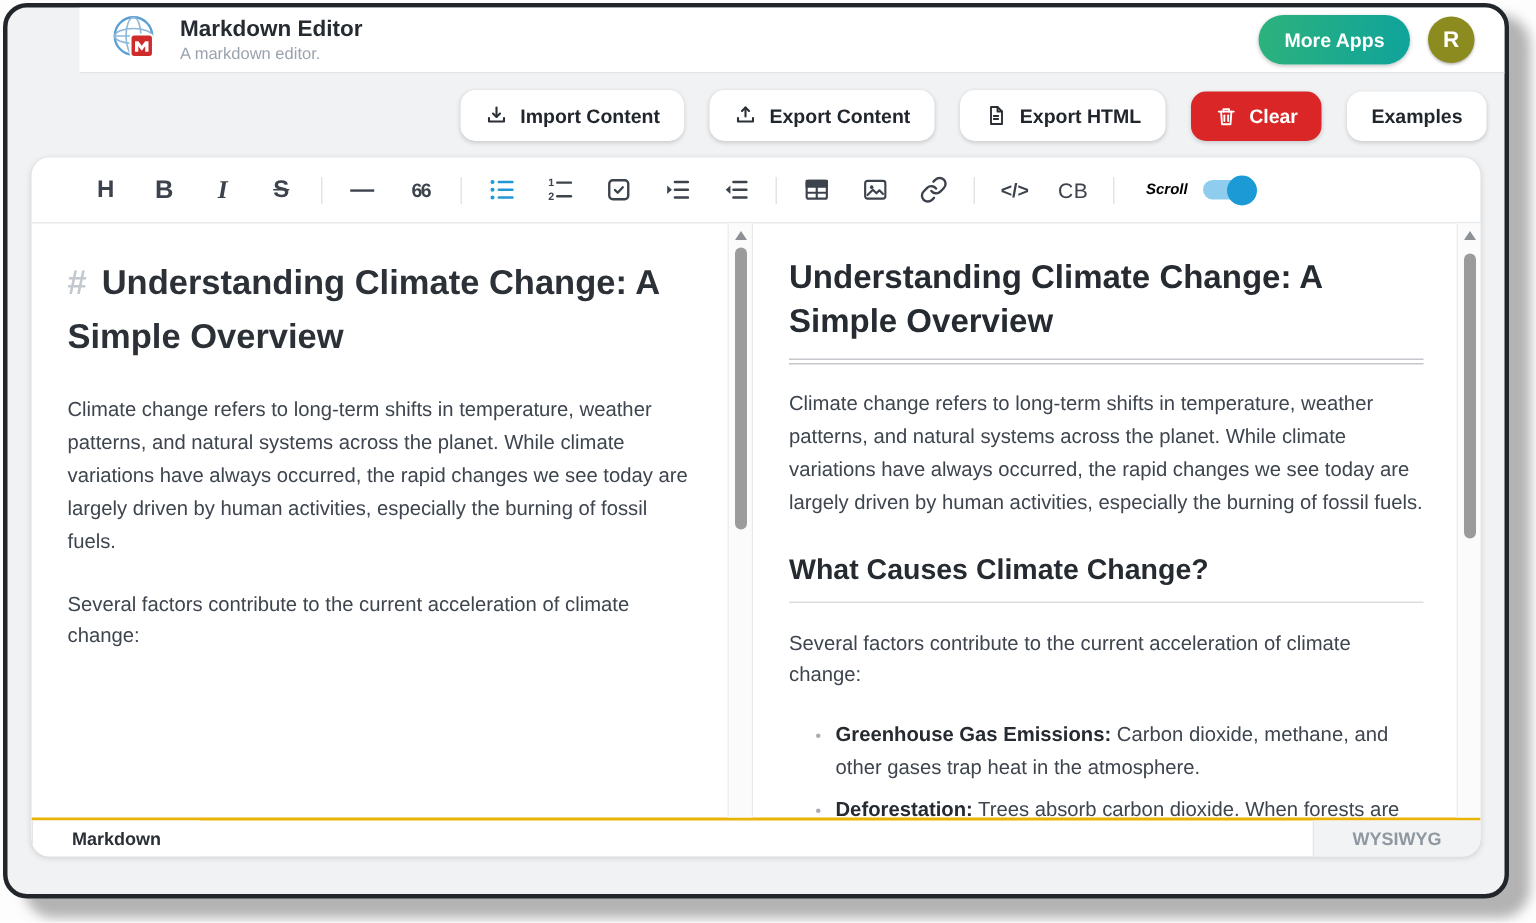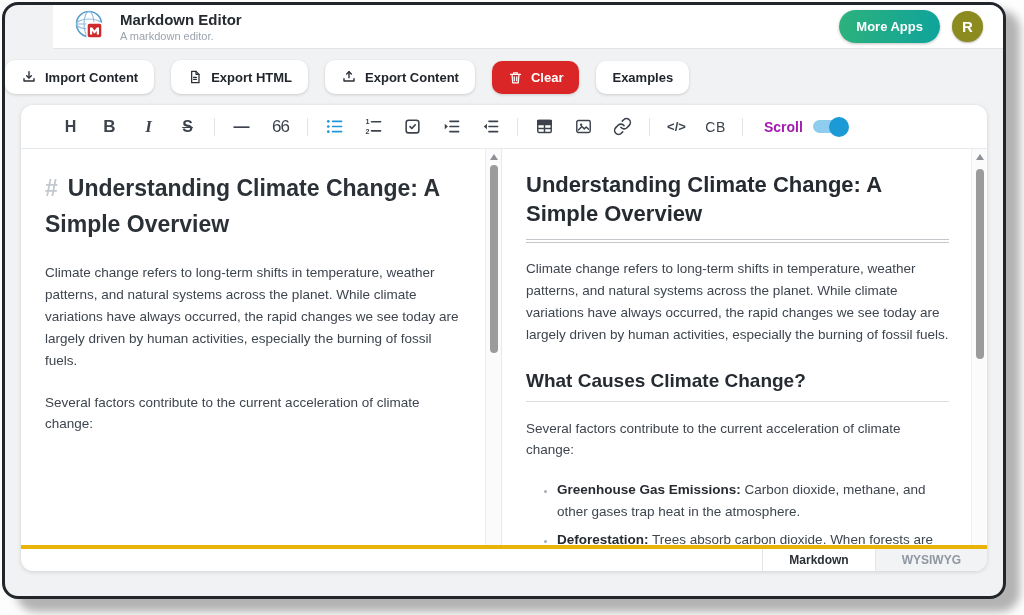--- a/index.html
+++ b/index.html
@@ -22,21 +22,21 @@
   .hdr-sub { font-size:11px; color:#9aa3ad; margin-top:1px; }
   .hdr-spacer { flex:1; }
   .more-apps { border:none; cursor:pointer; padding:9px 17px; border-radius:999px;
     background:linear-gradient(95deg,#2db27c,#0fa39b); color:#fff; font-weight:700; font-size:13px;
     font-family:inherit; box-shadow:0 1px 3px rgba(0,0,0,.25); }
   .avatar { width:31px; height:31px; border-radius:50%; background:#8c8b1f; color:#fff;
     font-weight:700; font-size:15px; display:flex; align-items:center; justify-content:center;
     margin-left:12px; cursor:pointer; box-shadow:0 1px 2px rgba(0,0,0,.3); }
 
   
-  .actionbar { height:56px; flex:0 0 56px; display:flex; align-items:center;
+  .actionbar { height:56px; flex:0 0 56px; display:flex; justify-content:flex-end; align-items:center;
     gap:17px; padding-right:12px; }
   .abtn { border:none; cursor:pointer; display:flex; align-items:center; gap:8px;
     background:#fff; border-radius:10px; padding:9px 16px; font-family:inherit;
     font-size:13px; font-weight:700; color:#21262c; box-shadow:0 1px 3px rgba(0,0,0,.16); }
   .abtn svg { stroke:#2a2f36; }
   .abtn.danger { background:#da2626; color:#fff; }
   .abtn.danger svg { stroke:#fff; }
 
   
   .card { margin:0 16px; height:466px; flex:0 0 466px; background:#fff; border-radius:12px;
@@ -47,25 +47,25 @@
   .ti { width:39px; height:30px; display:flex; align-items:center; justify-content:center;
     color:#3c434d; font-size:16px; font-weight:600; cursor:pointer; border:none; background:none;
     font-family:inherit; }
   .ti svg { stroke:#3c434d; }
   .ti.blue svg { stroke:#2097d6; }
   .ti.blue svg .fillb { fill:#2097d6; }
   .tdiv { width:1px; height:18px; background:#e2e4e8; margin:0 7px; }
   .ti.b-bold { font-weight:800; font-size:17px; }
   .ti.b-italic { font-style:italic; font-family:"Liberation Serif", serif; font-size:17px; }
   .ti.b-strike { text-decoration:line-through; }
-  .ti.b-quote { font-weight:400; font-size:17px; letter-spacing:-1px; }
+  .ti.b-quote { font-weight:700; font-size:13px; letter-spacing:-1px; }
   .ti.b-code { font-size:13px; font-weight:700; }
   .ti.b-cb { font-size:14px; font-weight:400; letter-spacing:.5px;text-align:right; }
   .scroll-wrap { display:flex; align-items:center; margin-left:14px; }
-  .scroll-label { color:#a21caf; font-size:14px; font-weight:600; margin-right:10px; }
+  .scroll-label { color:#000000; font-size:10px; font-weight:600; margin-right:10px;font-style:italic; }
   .toggle { position:relative; width:34px; height:13px; border-radius:7px; background:#8fcdee; cursor:pointer; }
   .toggle .knob { position:absolute; right:-2px; top:-3.5px; width:20px; height:20px;
     border-radius:50%; background:#1b9ad6; }
 
   
   .panes { flex:1; display:flex; min-height:0; }
   .pane { position:relative; }
   .pane.left { width:481px; flex:0 0 481px; border-right:1px solid #e7e9ec; }
   .pane.rightp { flex:1; }
   .pane-content { position:absolute; left:0; right:16px; top:0; bottom:0; padding:18px 22px 0 24px; overflow:hidden; }
@@ -92,21 +92,21 @@
   .pv-h1::after { content:""; position:absolute; left:0; right:0; bottom:-4px; border-bottom:1px solid #c4c8cc; }
   .pv-h2 { font-size:19px; font-weight:700; color:#262b31; padding-bottom:9px;
     border-bottom:1px solid #dadde0; margin:24px 0 16px; }
   .pv-p { font-size:13.5px; color:#3e454e; line-height:1.62; margin:0 0 18px; }
   .pv-ul { margin:4px; padding-left:27px; }
   .pv-ul li { font-size:13.5px; color:#3e454e; line-height:1.6; margin-bottom:6px; }
   .pv-ul li::marker { color:#a8aeb4; font-size:.85em; }
   .pv-ul b { color:#262b31; }
 
   
-  .cfoot { height:26px; flex:0 0 26px; border-top:4px solid #eab308; display:flex; justify-content:flex-end; }
+  .cfoot { height:26px; flex:0 0 26px; border-top:2px solid #eab308; display:flex; justify-content:space-between; }
   .ftab { display:flex; align-items:center; padding:0 26px; font-size:12px; font-weight:700;
     color:#2a2f36; border-left:1px solid #e3e5e8; background:#fff; cursor:pointer; }
   .ftab.inactive { background:#f2f3f5; color:#8f97a1; border-bottom-right-radius:12px; }
 </style>
 </head>
 <body>
 
 <div class="win-shadow"></div>
 
 <div class="frame">
@@ -134,35 +134,35 @@
   <div class="actionbar">
     <button class="abtn">
       <svg width="16" height="16" viewBox="0 0 24 24" fill="none" stroke-width="2.1" stroke-linecap="round" stroke-linejoin="round">
         <path d="M12 4v9"></path>
           <path d="M8.5 10l3.5 3.5L15.5 10"></path>
           <path d="M4.5 14.5v3.5h15v-3.5"></path>
       </svg>
       <span>Import Content</span>
     </button>
     <button class="abtn">
+      <svg width="16" height="16" viewBox="0 0 24 24" fill="none" stroke-width="2.1" stroke-linecap="round" stroke-linejoin="round">
+        <path d="M12 13V4"></path>
+          <path d="M8.5 7.5L12 4l3.5 3.5"></path>
+          <path d="M4.5 14.5v3.5h15v-3.5"></path>
+      </svg>
+      <span>Export Content</span>
+    </button>
+    <button class="abtn">
       <svg width="16" height="16" viewBox="0 0 24 24" fill="none" stroke-width="1.9" stroke-linecap="round" stroke-linejoin="round">
         <path d="M7 3.5h6.5L18 8v12.5H7z"></path>
           <path d="M13.5 3.5V8H18"></path>
           <path d="M9.8 12.5h4.4"></path>
           <path d="M9.8 15.5h4.4"></path>
       </svg>
       <span>Export HTML</span>
-    </button>
-    <button class="abtn">
-      <svg width="16" height="16" viewBox="0 0 24 24" fill="none" stroke-width="2.1" stroke-linecap="round" stroke-linejoin="round">
-        <path d="M12 13V4"></path>
-          <path d="M8.5 7.5L12 4l3.5 3.5"></path>
-          <path d="M4.5 14.5v3.5h15v-3.5"></path>
-      </svg>
-      <span>Export Content</span>
     </button>
     <button class="abtn danger">
       <svg width="15" height="15" viewBox="0 0 24 24" fill="none" stroke-width="2" stroke-linecap="round" stroke-linejoin="round">
         <path d="M4 7h16"></path>
           <path d="M9 7V4.5h6V7"></path>
           <path d="M6.5 7l1 13.5h9l1-13.5"></path>
           <path d="M10 11v6"></path>
           <path d="M14 11v6"></path>
       </svg>
       <span>Clear</span>

